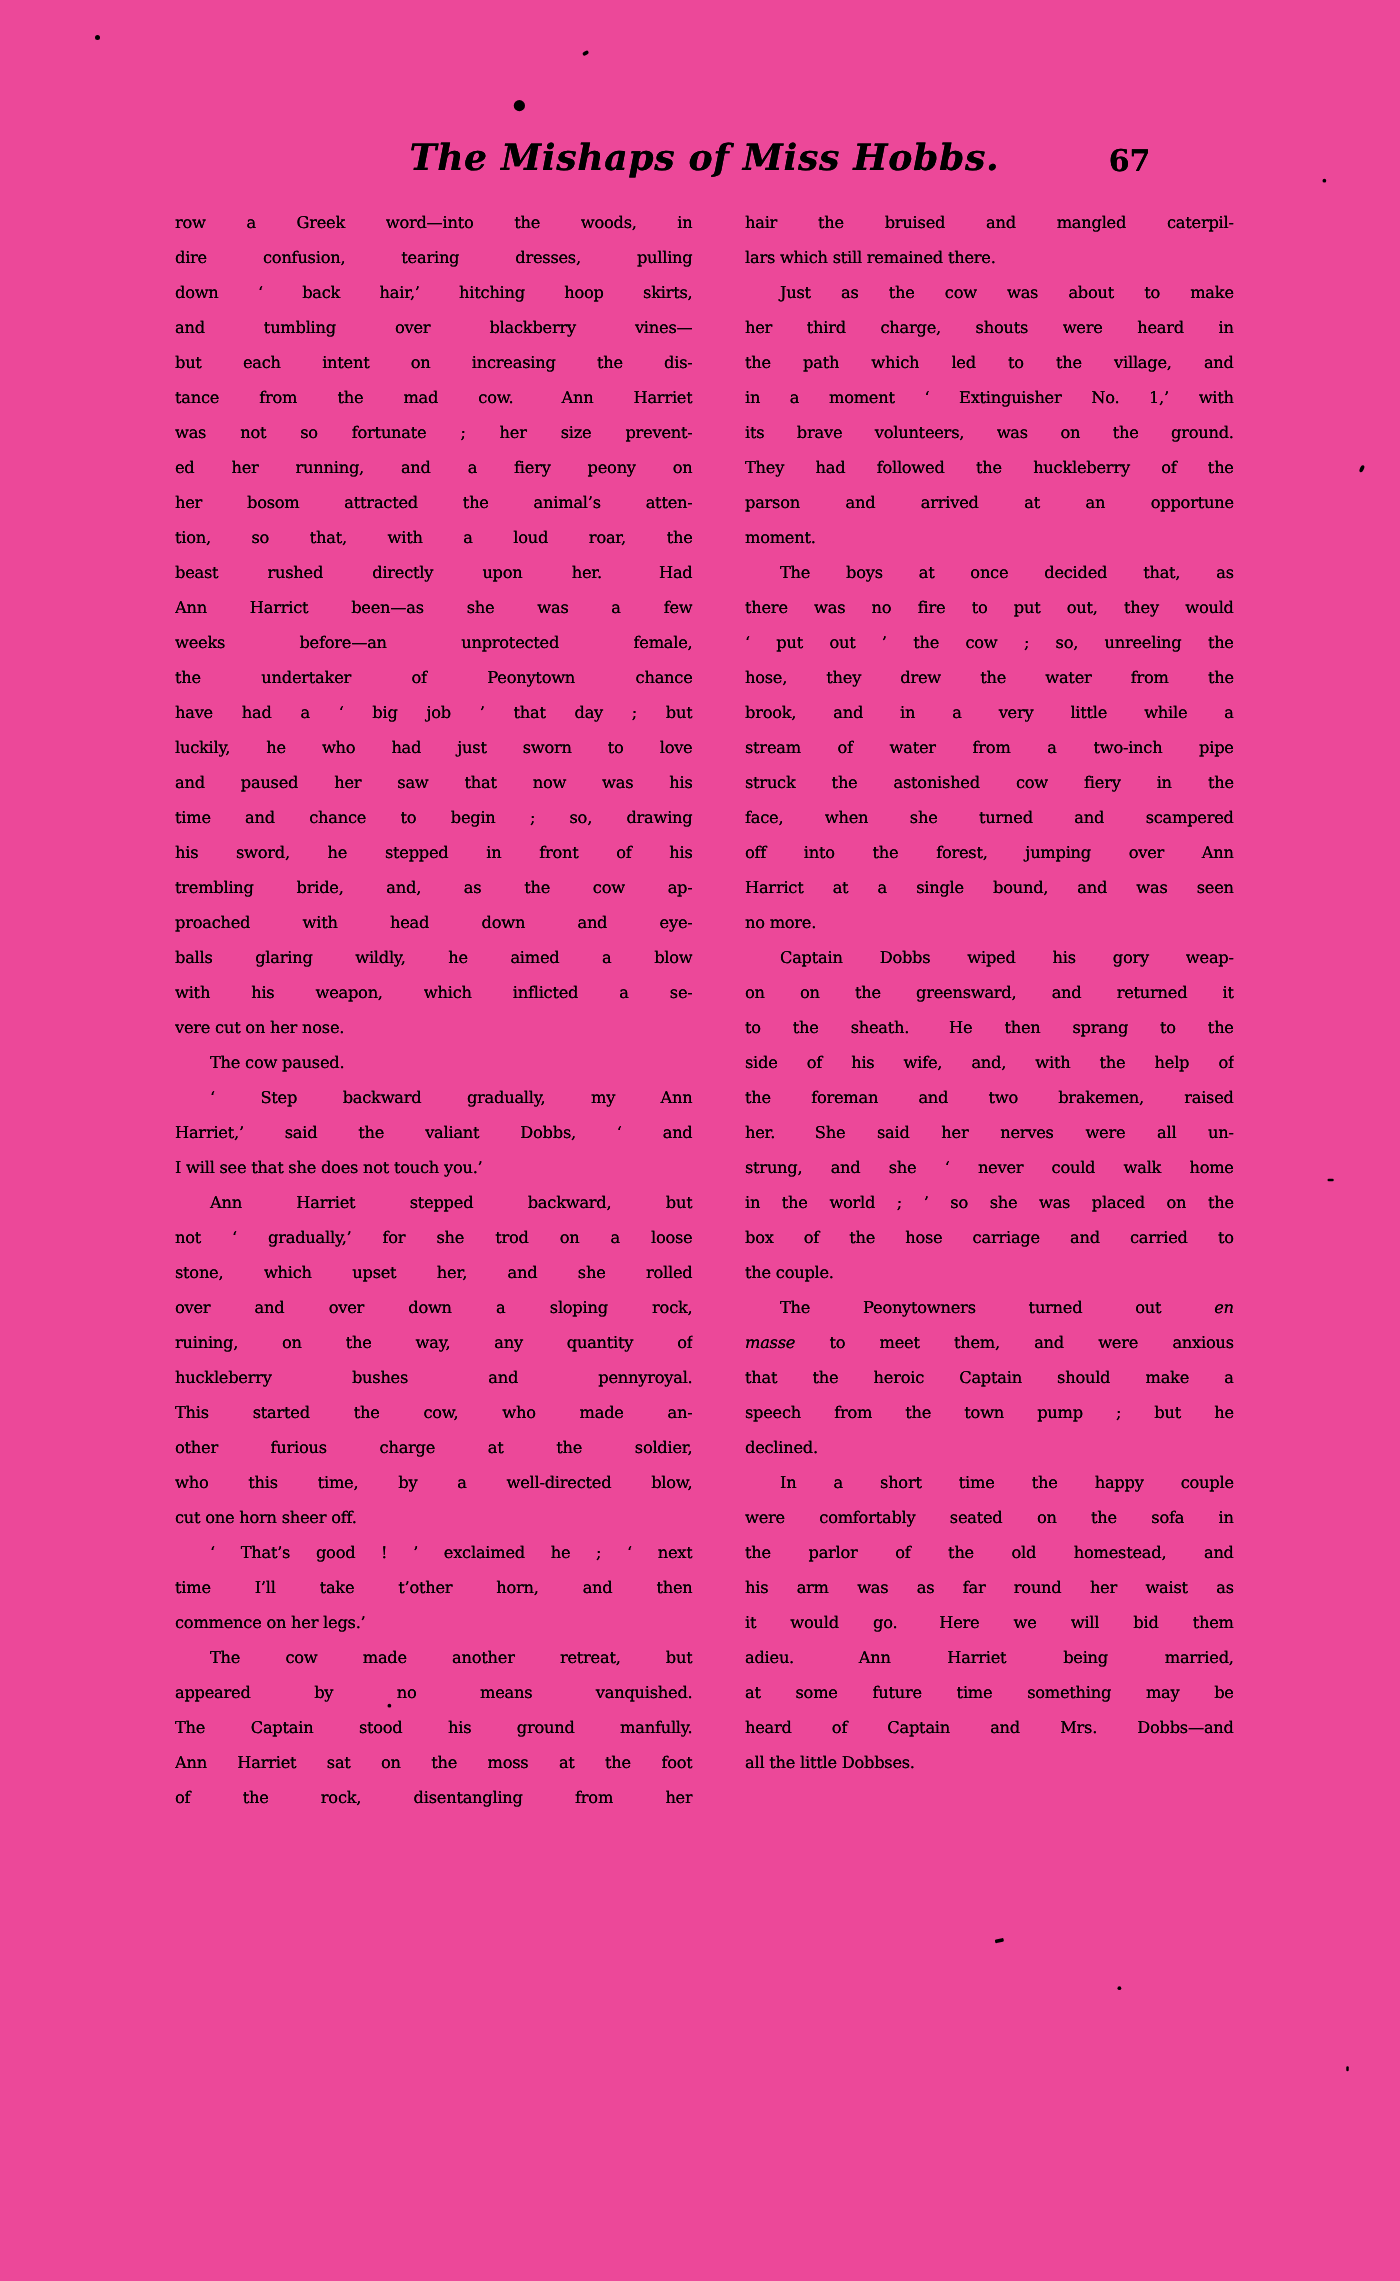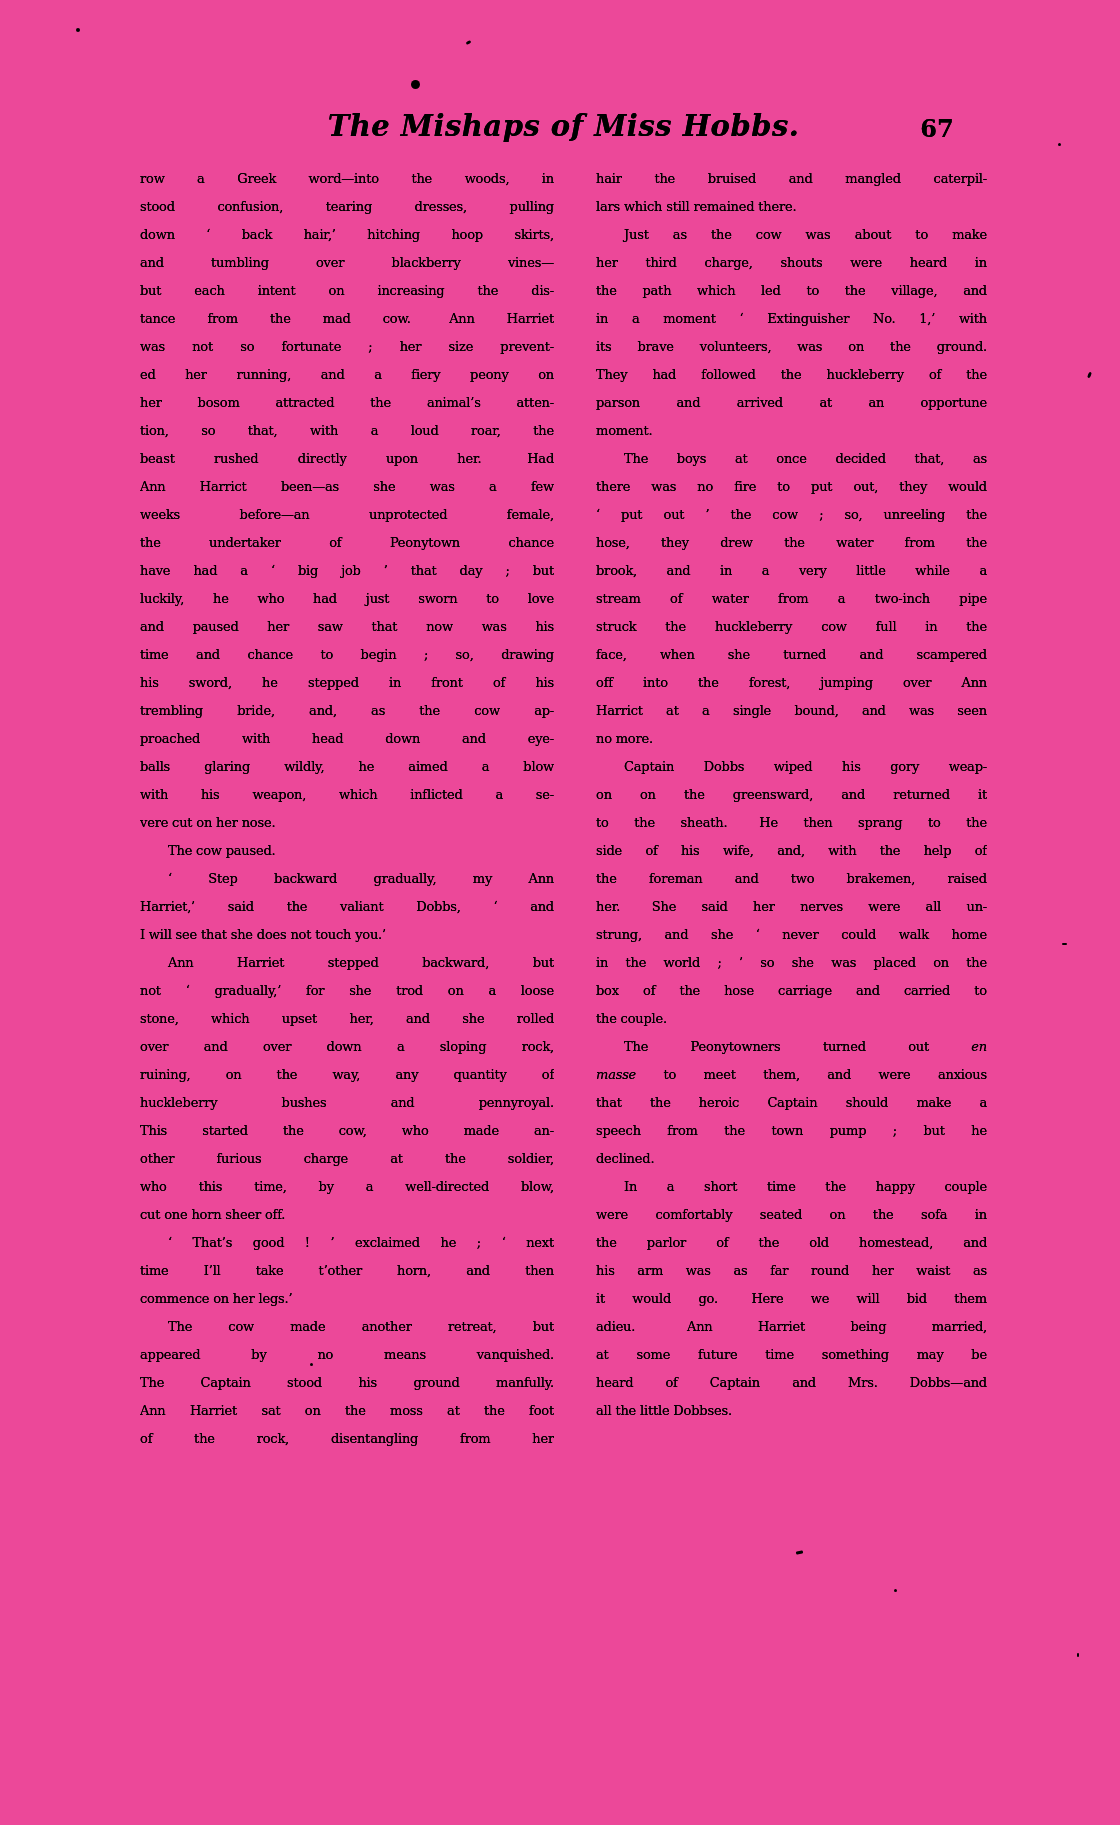--- a/index.html
+++ b/index.html
@@ -19,21 +19,21 @@
     font-style:italic;
     font-weight:bold;
     font-size:29px;
     line-height:36px;
     letter-spacing:0.5px;
     text-shadow:0 0 0.4px currentColor;
   }
   .page-number{
     position:absolute;
     top:114px;left:887px;width:100px;
-    text-align:center;
+    text-align:left;
     font-size:24px;
     line-height:30px;
     font-weight:bold;
     text-shadow:0 0 0.3px currentColor;
   }
   .col{
     position:absolute;
     top:165px;
     font-size:13px;
     line-height:28px;
@@ -54,21 +54,21 @@
   .speck{position:absolute;background:#000;}
 </style>
 </head>
 <body>
 
 <div class="page">
   <div class="header-title">The Mishaps of Miss Hobbs.</div>
   <div class="page-number">67</div>
   <div class="col col-left">
       <div class="line">row a Greek word—into the woods, in</div>
-      <div class="line">stood confusion, tearing dresses, pulling</div>
+      <div class="line">dire confusion, tearing dresses, pulling</div>
       <div class="line">down ‘ back hair,’ hitching hoop skirts,</div>
       <div class="line">and tumbling over blackberry vines—</div>
       <div class="line">but each intent on increasing the dis-</div>
       <div class="line">tance from the mad cow.  Ann Harriet</div>
       <div class="line">was not so fortunate ; her size prevent-</div>
       <div class="line">ed her running, and a fiery peony on</div>
       <div class="line">her bosom attracted the animal’s atten-</div>
       <div class="line">tion, so that, with a loud roar, the</div>
       <div class="line">beast rushed directly upon her.  Had</div>
       <div class="line">Ann Harrict been—as she was a few</div>
@@ -117,21 +117,21 @@
       <div class="line">its brave volunteers, was on the ground.</div>
       <div class="line">They had followed the huckleberry of the</div>
       <div class="line">parson and arrived at an opportune</div>
       <div class="line end">moment.</div>
       <div class="line indent">The boys at once decided that, as</div>
       <div class="line">there was no fire to put out, they would</div>
       <div class="line">‘ put out ’ the cow ; so, unreeling the</div>
       <div class="line">hose, they drew the water from the</div>
       <div class="line">brook, and in a very little while a</div>
       <div class="line">stream of water from a two-inch pipe</div>
-      <div class="line">struck the huckleberry cow full in the</div>
+      <div class="line">struck the astonished cow fiery in the</div>
       <div class="line">face, when she turned and scampered</div>
       <div class="line">off into the forest, jumping over Ann</div>
       <div class="line">Harrict at a single bound, and was seen</div>
       <div class="line end">no more.</div>
       <div class="line indent">Captain Dobbs wiped his gory weap-</div>
       <div class="line">on on the greensward, and returned it</div>
       <div class="line">to the sheath.  He then sprang to the</div>
       <div class="line">side of his wife, and, with the help of</div>
       <div class="line">the foreman and two brakemen, raised</div>
       <div class="line">her.  She said her nerves were all un-</div>

